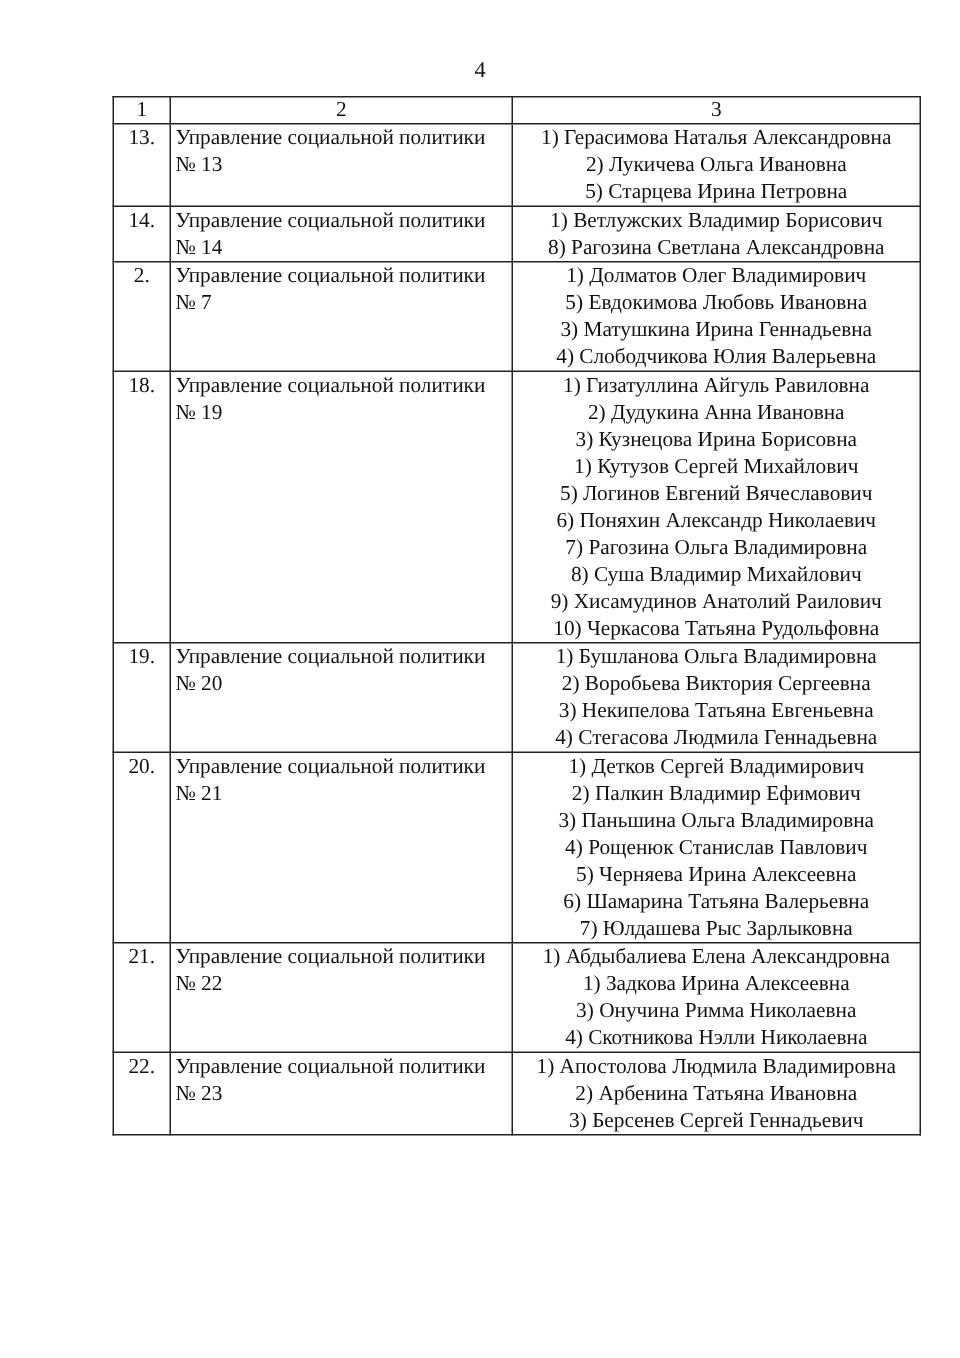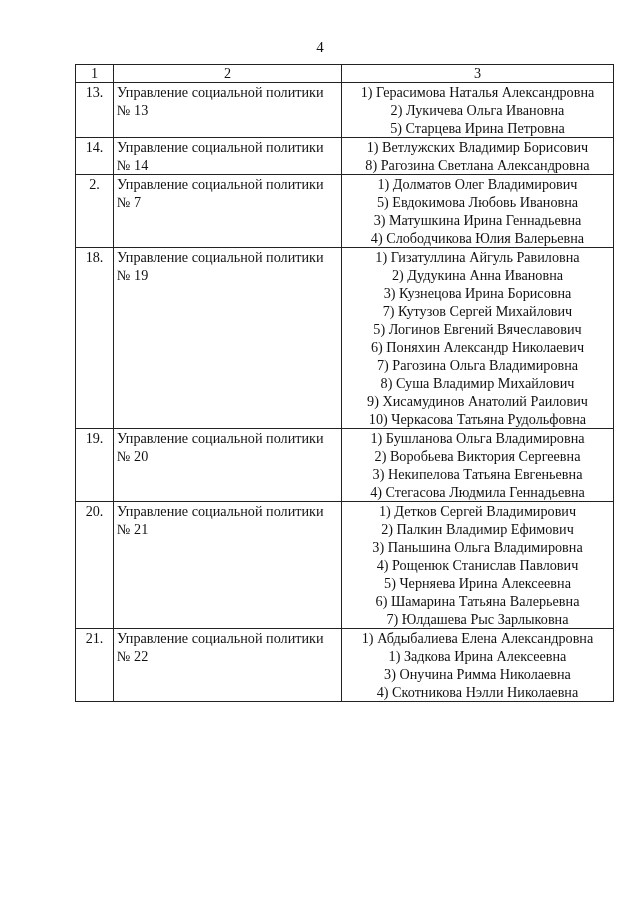--- a/index.html
+++ b/index.html
@@ -76,21 +76,21 @@
       <tr>
         <td class="num">18.</td>
         <td class="org">
           <span class="line">Управление социальной политики</span>
           <span class="line">№ 19</span>
         </td>
         <td class="people">
           <span class="line">1) Гизатуллина Айгуль Равиловна</span>
           <span class="line">2) Дудукина Анна Ивановна</span>
           <span class="line">3) Кузнецова Ирина Борисовна</span>
-          <span class="line">7) Кутузов Сергей Михайлович</span>
+          <span class="line">1) Кутузов Сергей Михайлович</span>
           <span class="line">5) Логинов Евгений Вячеславович</span>
           <span class="line">6) Поняхин Александр Николаевич</span>
           <span class="line">7) Рагозина Ольга Владимировна</span>
           <span class="line">8) Суша Владимир Михайлович</span>
           <span class="line">9) Хисамудинов Анатолий Раилович</span>
           <span class="line">10) Черкасова Татьяна Рудольфовна</span>
         </td>
       </tr>
       <tr>
         <td class="num">19.</td>
@@ -127,14 +127,26 @@
           <span class="line">Управление социальной политики</span>
           <span class="line">№ 22</span>
         </td>
         <td class="people">
           <span class="line">1) Абдыбалиева Елена Александровна</span>
           <span class="line">1) Задкова Ирина Алексеевна</span>
           <span class="line">3) Онучина Римма Николаевна</span>
           <span class="line">4) Скотникова Нэлли Николаевна</span>
         </td>
       </tr>
+      <tr>
+        <td class="num">22.</td>
+        <td class="org">
+          <span class="line">Управление социальной политики</span>
+          <span class="line">№ 23</span>
+        </td>
+        <td class="people">
+          <span class="line">1) Апостолова Людмила Владимировна</span>
+          <span class="line">2) Арбенина Татьяна Ивановна</span>
+          <span class="line">3) Берсенев Сергей Геннадьевич</span>
+        </td>
+      </tr>
     </tbody>
 </table>
 
 </body></html>

